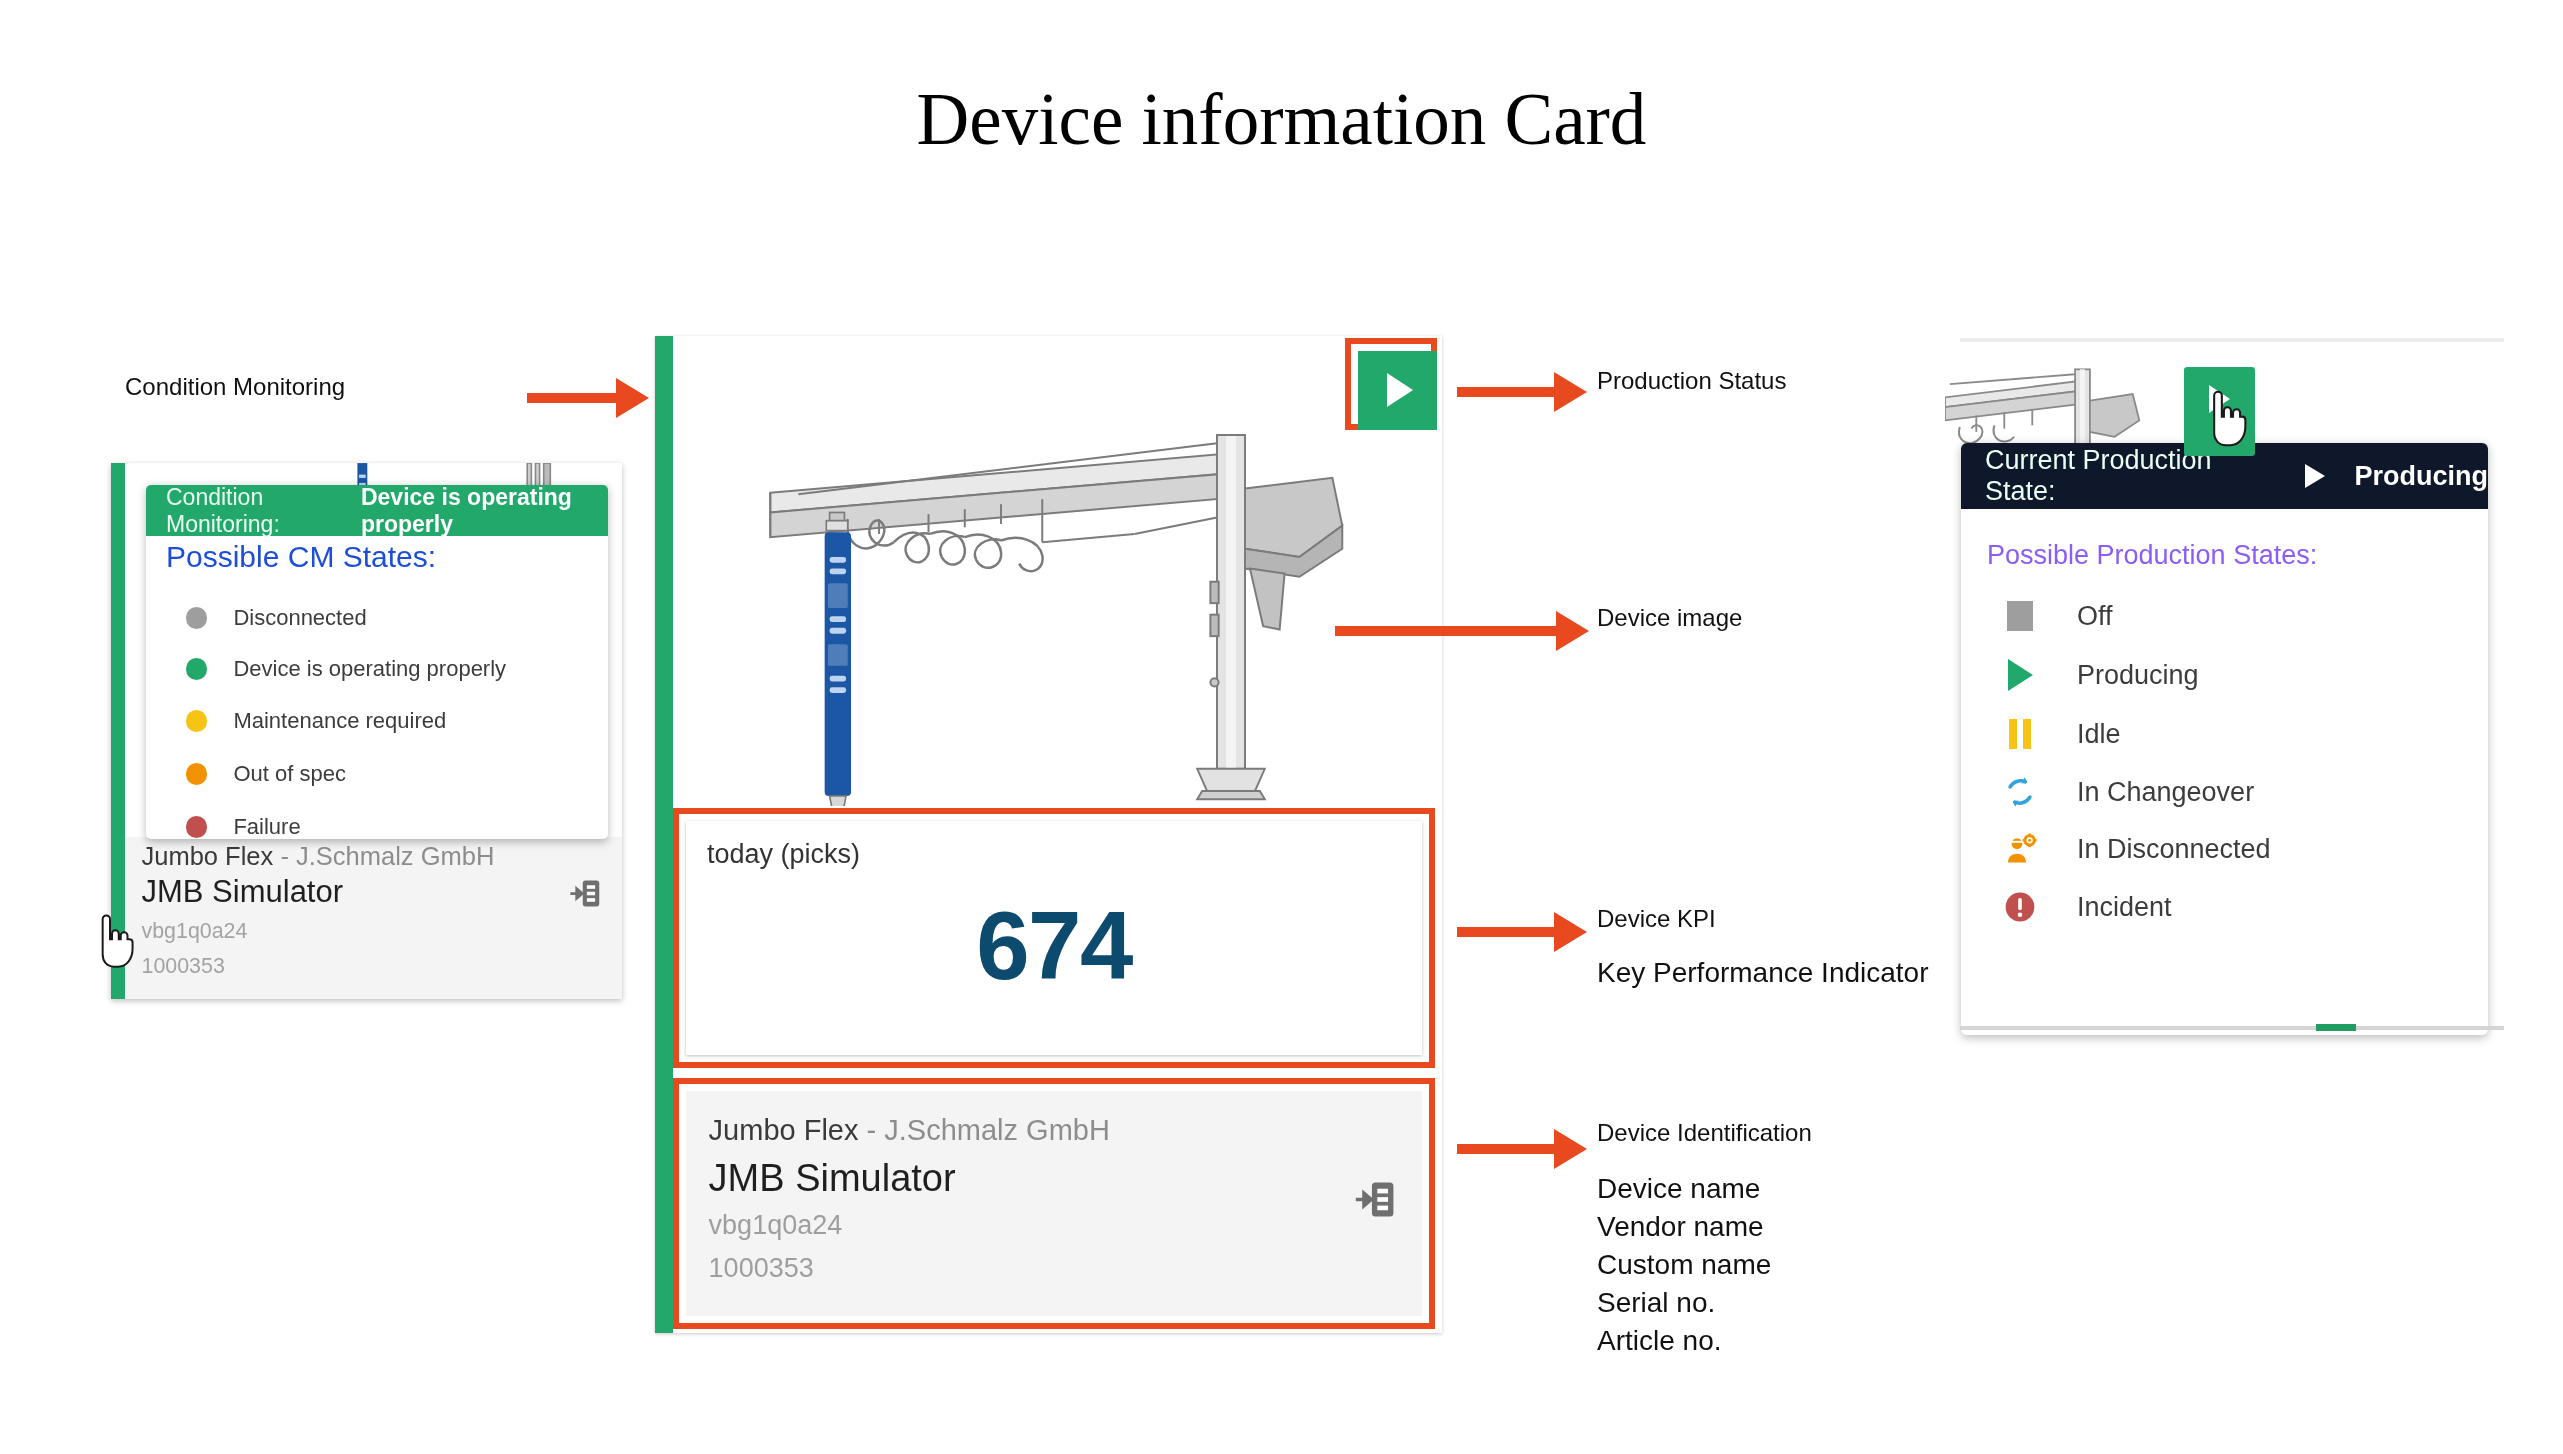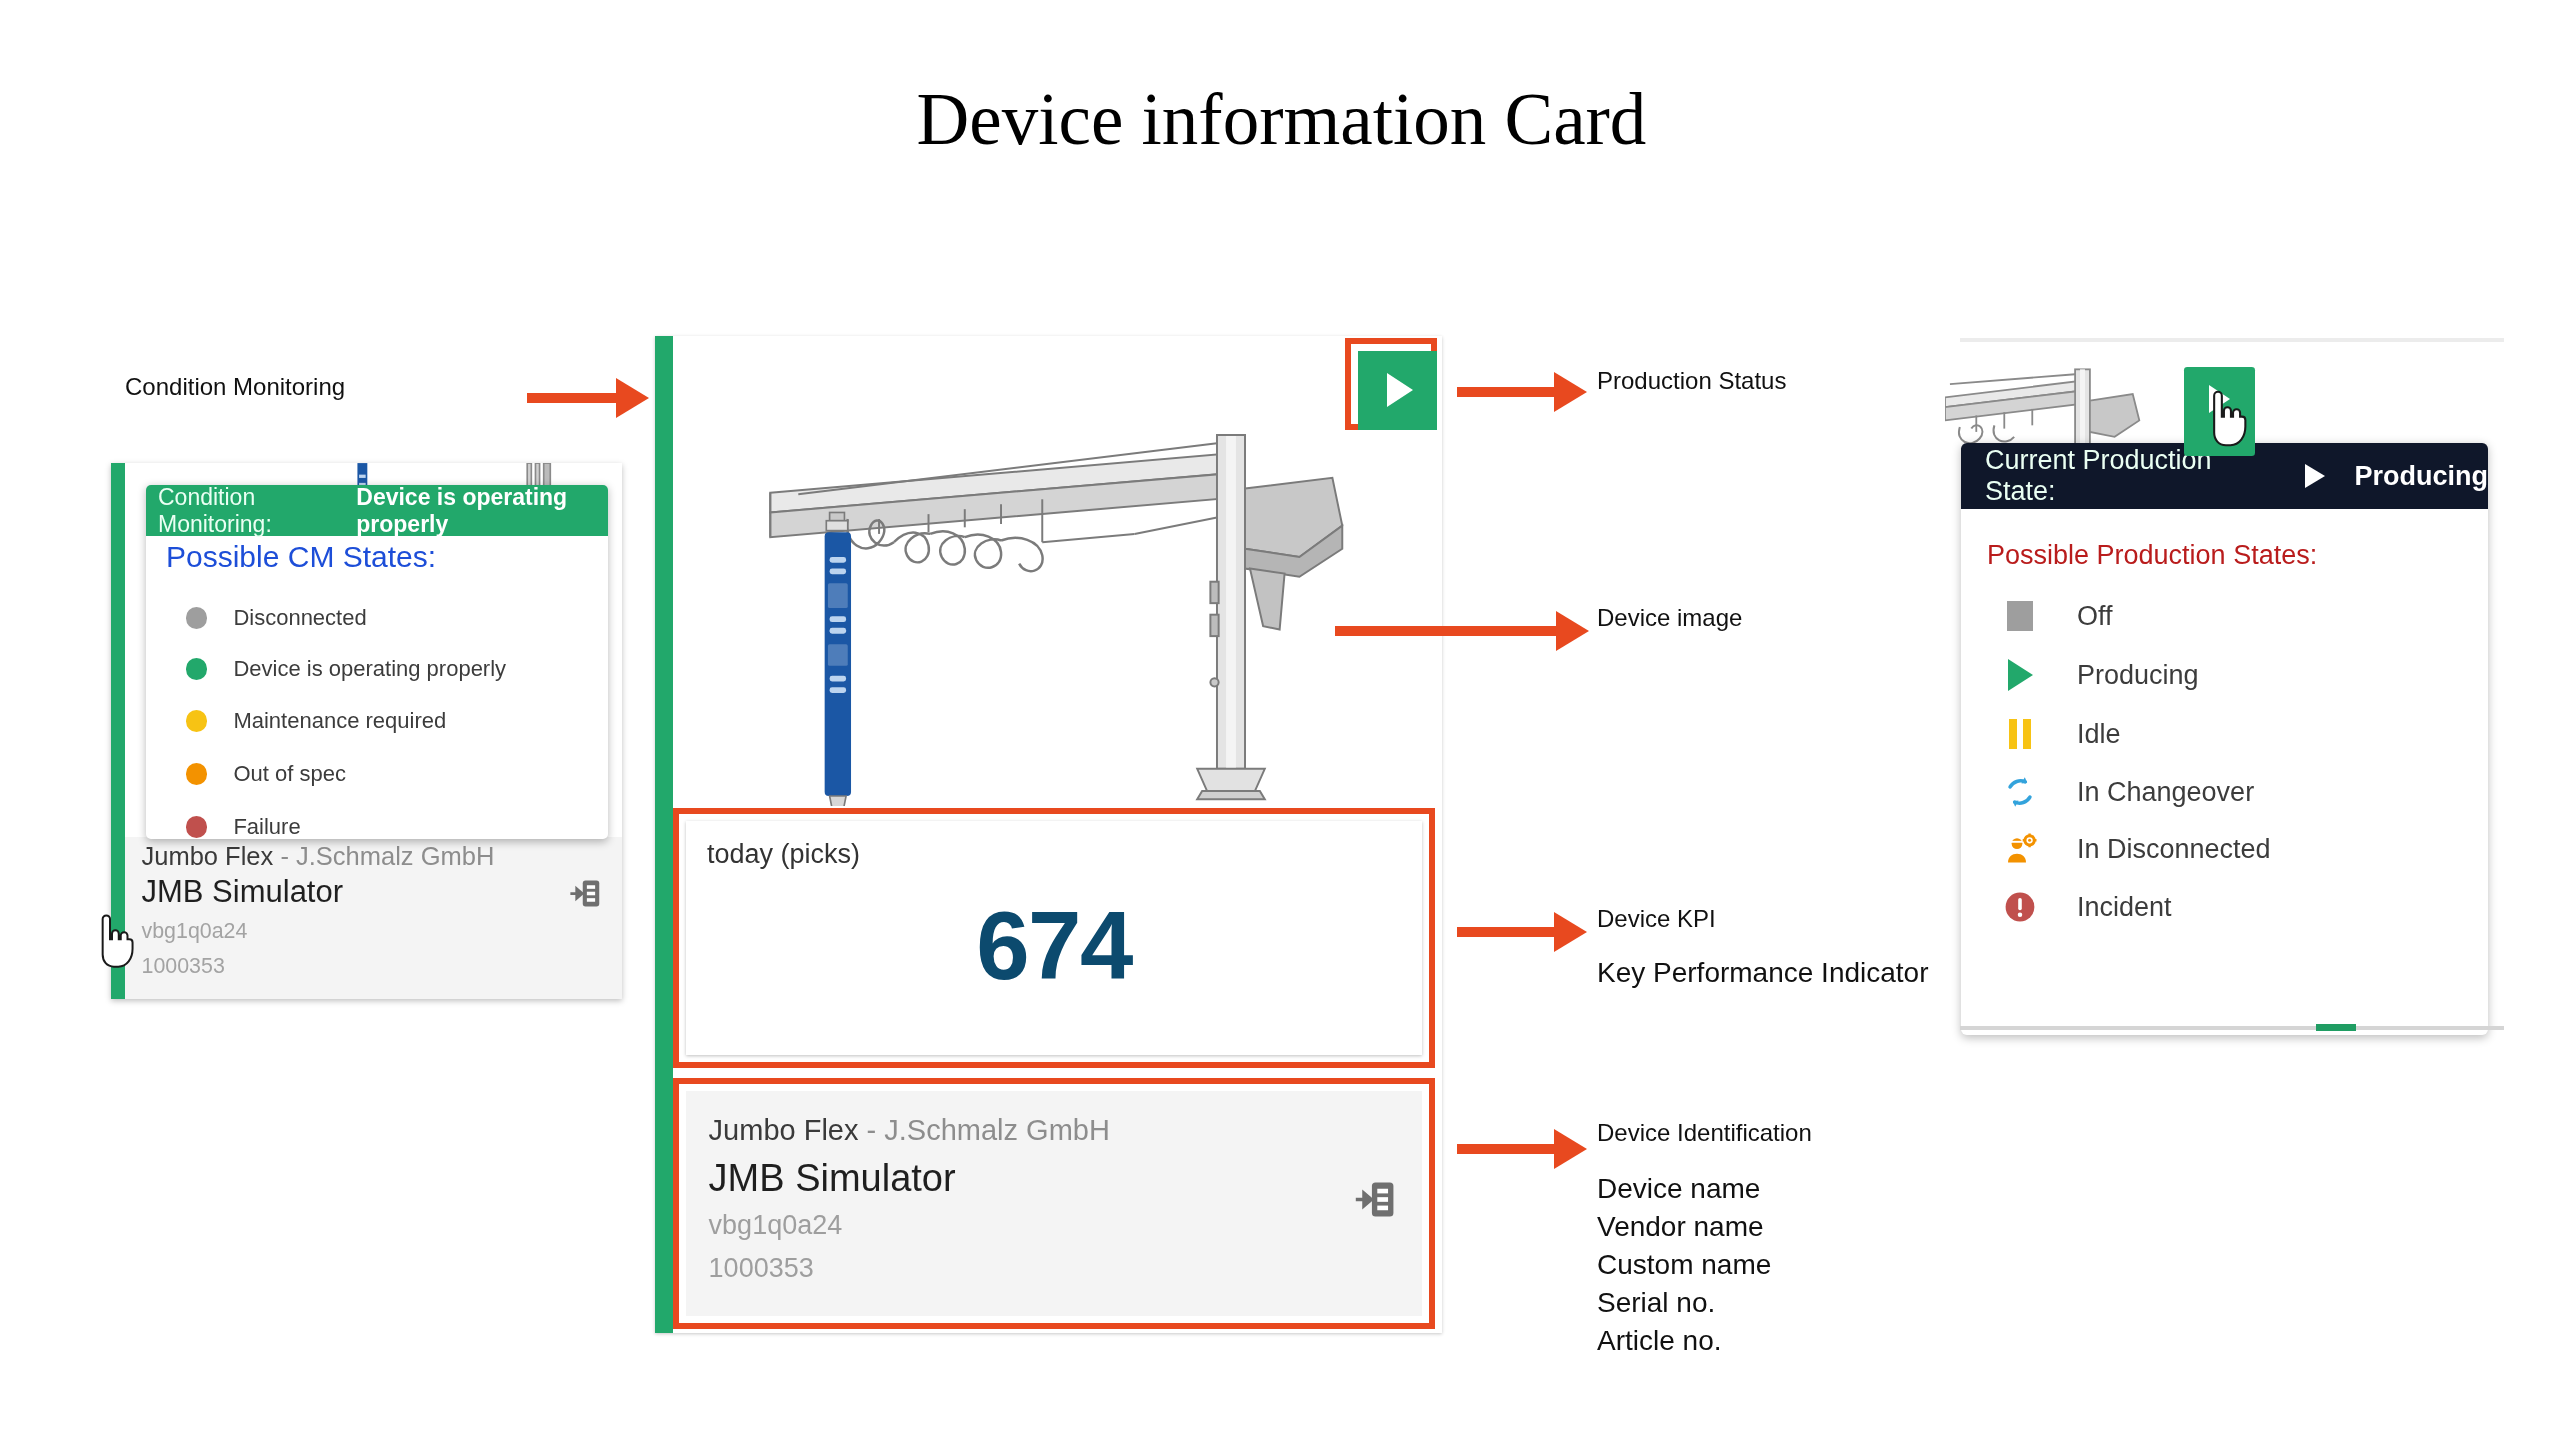--- a/index.html
+++ b/index.html
@@ -65,21 +65,21 @@
 
   
   #left-panel{left:111px;top:463px;width:511px;height:536px;background:#fff;
      box-shadow:0 1.6px 5.8px rgba(0,0,0,.25);overflow:hidden;}
   #left-green-strip{left:111px;top:463px;width:14px;height:536px;background:#22A86B;z-index:4;}
   #left-mini-img{left:125px;top:463px;width:497px;height:198px;overflow:hidden;}
 
   #cm-tooltip{left:146px;top:485px;width:462px;height:354px;background:#fff;
      box-shadow:0 2.5px 8.2px rgba(0,0,0,.28);border-radius:5px;z-index:7;}
   #cm-tip-head{position:absolute;left:0;top:0;right:0;height:51px;background:#22A86B;
-     border-radius:5px 5px 0 0;display:flex;align-items:center;padding-left:12px;box-sizing:border-box;}
+     border-radius:5px 5px 0 0;display:flex;align-items:center;padding-left:20px;box-sizing:border-box;}
   #cm-tip-head .lbl{font-size:23px;color:#eafff3;}
   #cm-tip-head .val{font-size:23px;color:#fff;font-weight:bold;margin-left:21.4px;}
   #cm-possible{position:absolute;left:20px;top:55px;font-size:30px;color:#1d4ed8;}
   .cm-row{position:absolute;left:40px;display:flex;align-items:center;}
   .cm-dot{width:21.4px;height:21.4px;border-radius:50%;}
   .cm-txt{font-size:22px;color:#3c3c3c;margin-left:26px;white-space:nowrap;}
 
   
   #left-ident{left:125px;top:837px;width:497px;height:162px;background:#F4F4F4;z-index:3;}
   #left-ident .l1{position:absolute;left:16.5px;top:5px;font-size:25.5px;color:#3a3a3a;}
@@ -94,21 +94,21 @@
   #right-mini-img{left:1945px;top:346px;width:247px;height:157px;overflow:hidden;}
 
   #ps-tooltip{left:1961px;top:443px;width:527px;height:592px;background:#fff;
      box-shadow:0 2.5px 10px rgba(0,0,0,.26);border-radius:5.8px;z-index:7;}
   #ps-tip-head{position:absolute;left:0;top:0;right:0;height:66px;background:#0f172a;
      border-radius:5.8px 5.8px 0 0;display:flex;align-items:center;padding-left:24px;box-sizing:border-box;}
   #ps-tip-head .lbl{font-size:27px;color:#eafff3;}
   #ps-tip-head .tri{width:0;height:0;border-top:12.4px solid transparent;border-bottom:12.4px solid transparent;
      border-left:20px solid #fff;margin-left:38px;}
   #ps-tip-head .val{font-size:27px;color:#fff;font-weight:bold;margin-left:30px;}
-  #ps-possible{position:absolute;left:26px;top:97px;font-size:27px;color:#b91c1c;}
+  #ps-possible{position:absolute;left:26px;top:97px;font-size:27px;color:#8b5cf6;}
   .ps-row{position:absolute;left:40px;display:flex;align-items:center;}
   .ps-ic{width:38px;height:38px;display:flex;align-items:center;justify-content:center;}
   .ps-txt{font-size:27px;color:#3c3c3c;margin-left:38px;white-space:nowrap;}
 
   #right-bot-rule{left:1960px;top:1026px;width:544px;height:4.1px;background:#d5d5d5;z-index:8;}
   #right-bot-green{left:2316px;top:1024px;width:40px;height:7.4px;background:#1f9d63;z-index:9;}
 
   
   #right-prod-btn{left:2184px;top:367px;width:71px;height:89px;background:#22A86B;border-radius:3.3px;
       display:flex;align-items:flex-start;justify-content:center;padding-top:18px;box-sizing:border-box;z-index:8;}

